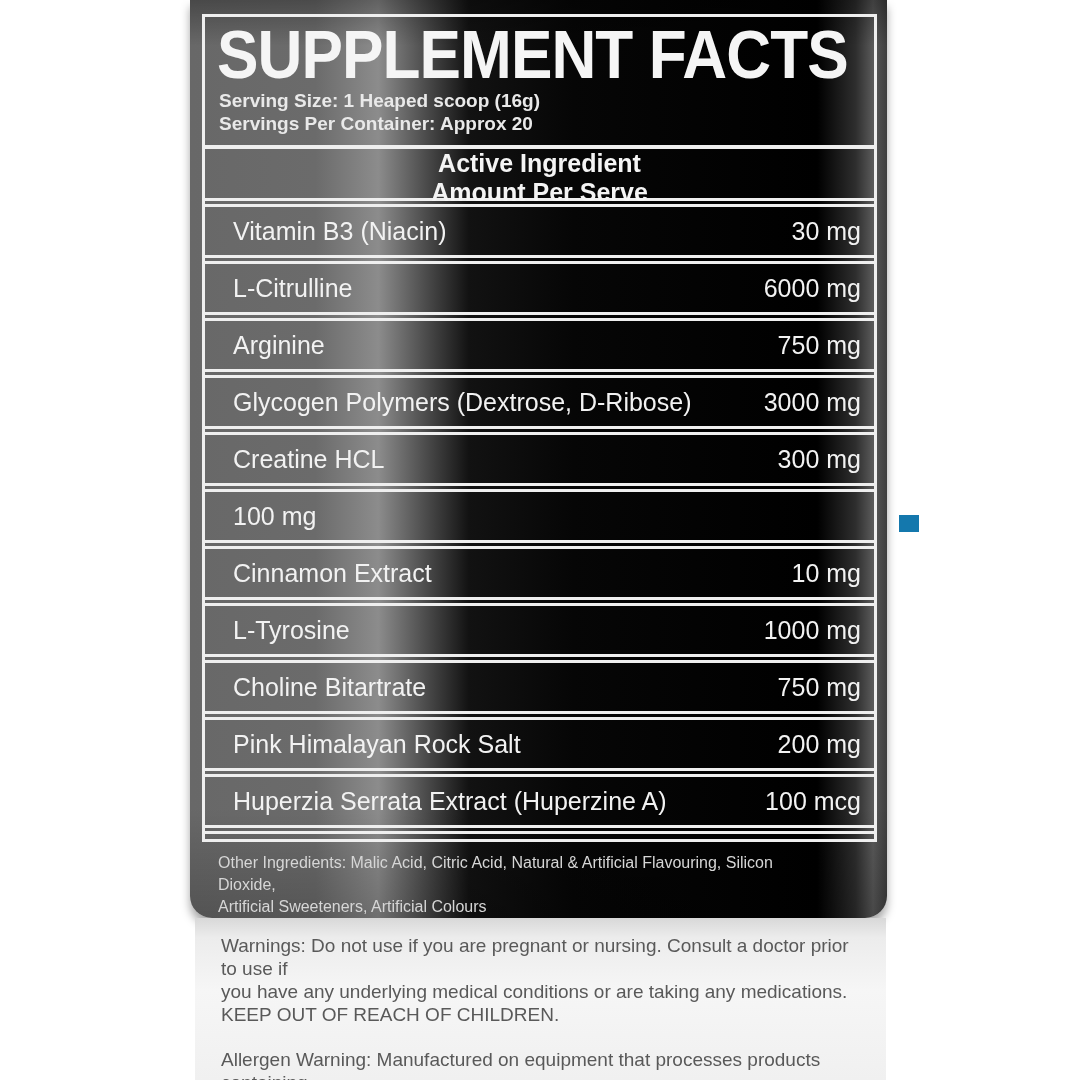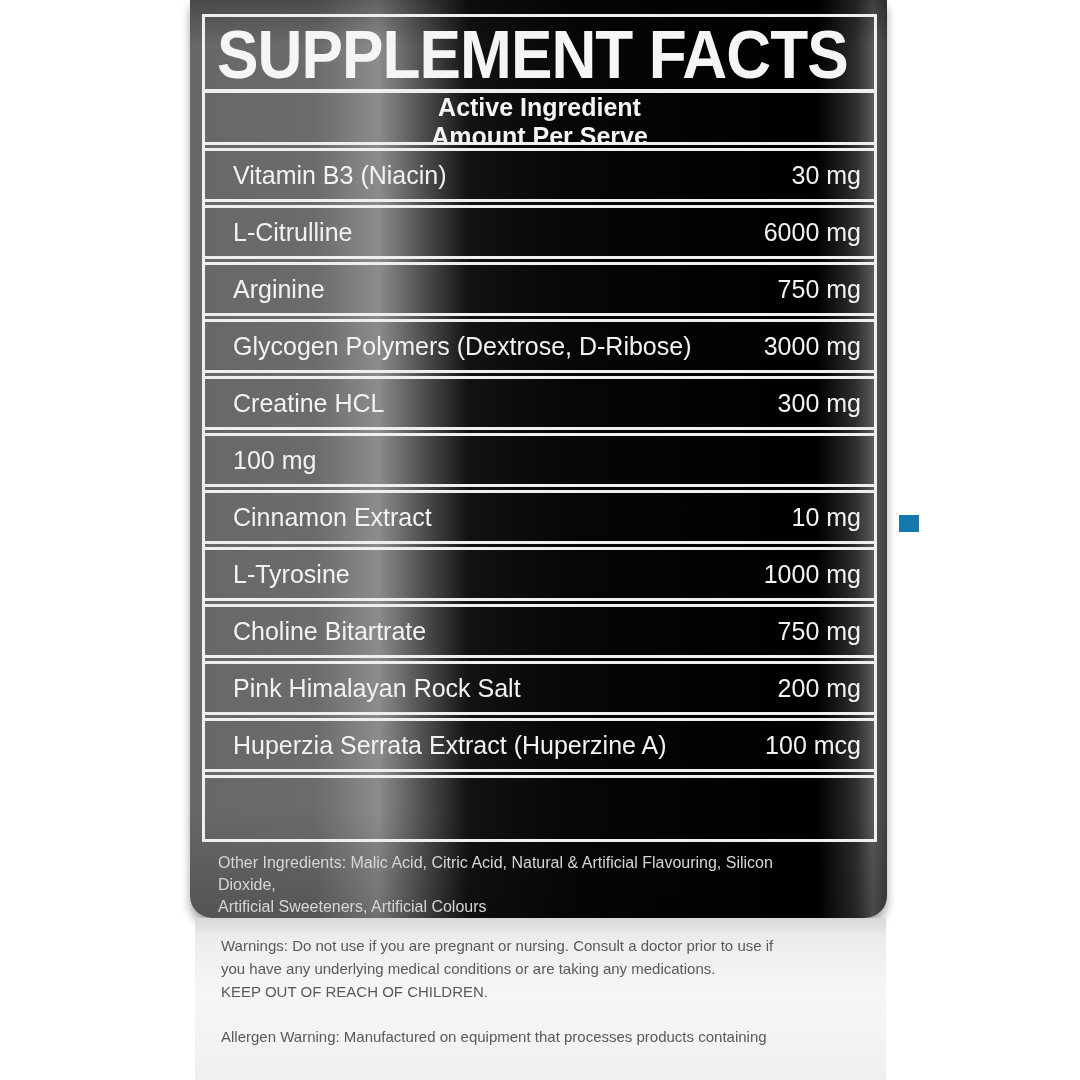--- a/index.html
+++ b/index.html
@@ -54,38 +54,42 @@
   .other-ing{
     position:absolute;left:28px;top:852px;width:610px;
     font-size:16px;line-height:22px;font-weight:400;color:#d6d6d6;
   }
   
   .warn-panel{
     position:absolute;left:195px;top:918px;width:691px;height:162px;
     background:linear-gradient(180deg,#d8d8d8 0,#ececec 12%,#f6f6f6 45%,#f0f0f0 100%);
   }
   .warn-text{padding:16px 24px 0 26px;}
-  .warn-line{font-size:15px;line-height:23px;color:#595959;}
+  .warn-line{font-size:19px;line-height:23px;color:#595959;}
   .allergen{margin-top:22px;}
   
   .blue-marker{position:absolute;left:899px;top:515px;width:29px;height:17px;}
 </style>
 </head>
 <body>
 
 <div class="canvas">
 
   <div class="label">
 
     <div class="facts-box">
 
       <div class="title-wrap">
         <div class="facts-title">SUPPLEMENT FACTS</div>
       </div>
 
+      <div class="serving-wrap">
+        <div class="serving-line">Serving Size: 1 Heaped scoop (16g)</div>
+        <div class="serving-line">Servings Per Container: Approx 20</div>
+      </div>
 
       <div class="hline"></div>
 
       <div class="thead">
         <span class="cell">Active Ingredient</span>
         <span class="cell amt">Amount Per Serve</span>
       </div>
 
       <div class="divider"></div>
       <div class="row">

